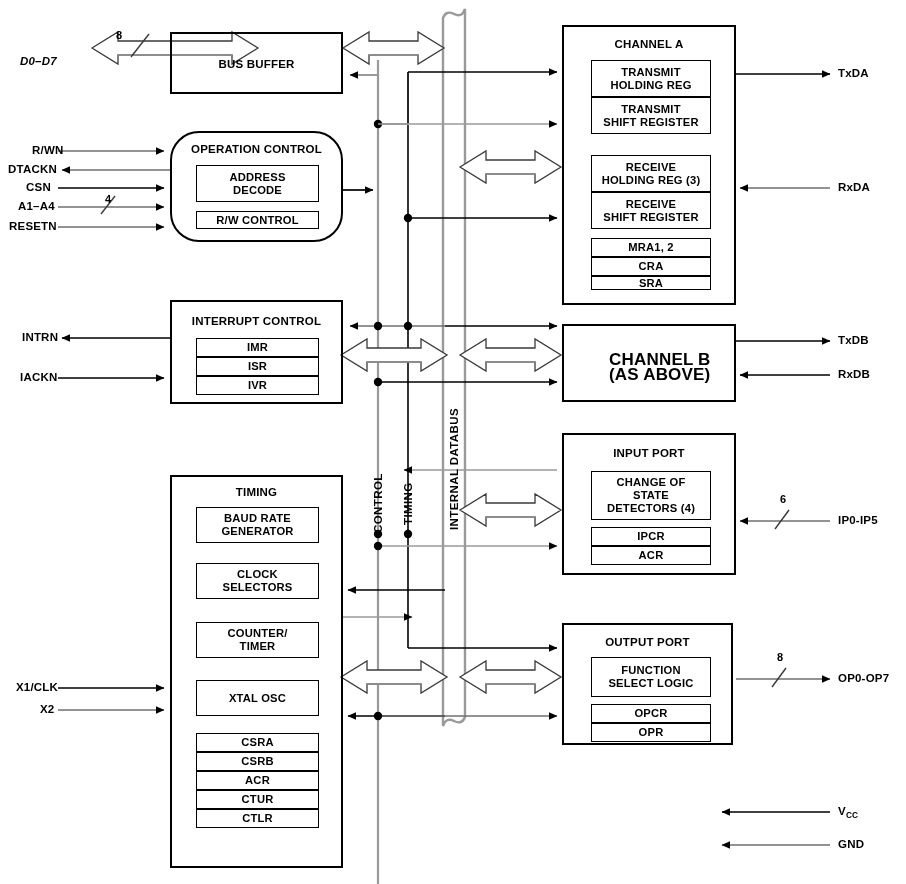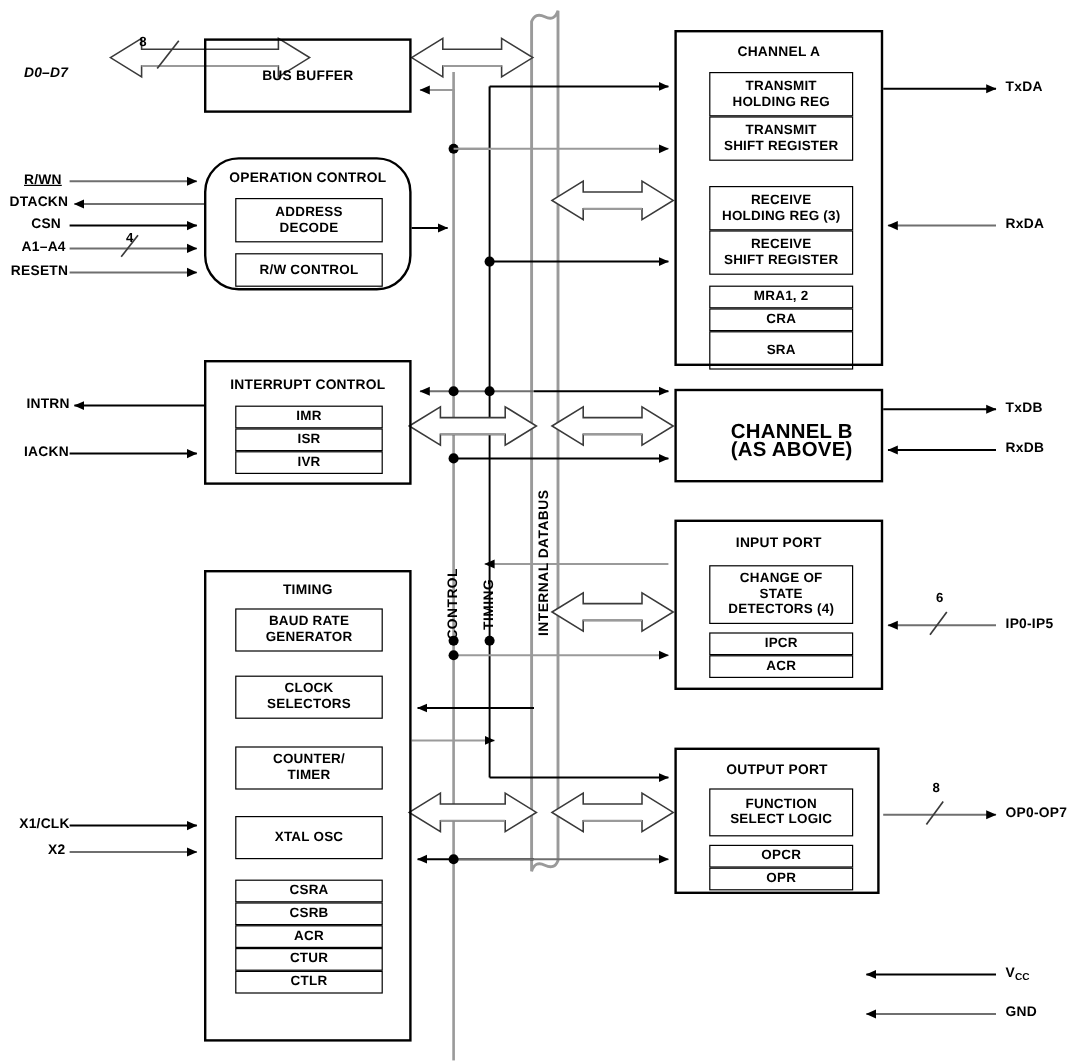--- a/index.html
+++ b/index.html
@@ -141,21 +141,21 @@
 
   <div class="blk" style="left:170px;top:32px;width:173px;height:62px;">
     <div class="ttl" style="top:24px;">BUS BUFFER</div>
   </div>
 
   <div class="blk" style="left:170px;top:131px;width:173px;height:111px;border-radius:29px;">
     <div class="ttl" style="top:10px;">OPERATION CONTROL</div>
     <div class="sub" style="left:24px;top:32px;width:123px;height:37px;">
       <span>ADDRESS<br>DECODE</span>
     </div>
-    <div class="sub" style="left:24px;top:78px;width:123px;height:28px;">
+    <div class="sub" style="left:24px;top:78px;width:123px;height:18px;">
       <span>R/W CONTROL</span>
     </div>
   </div>
 
   <div class="blk" style="left:170px;top:300px;width:173px;height:104px;">
     <div class="ttl" style="top:13px;">INTERRUPT CONTROL</div>
     <div class="sub" style="left:24px;top:36px;width:123px;height:19px;">
       <span>IMR</span>
     </div>
     <div class="sub" style="left:24px;top:55px;width:123px;height:19px;">
@@ -210,21 +210,21 @@
     </div>
     <div class="sub" style="left:27px;top:165px;width:120px;height:37px;">
       <span>RECEIVE<br>SHIFT REGISTER</span>
     </div>
     <div class="sub" style="left:27px;top:211px;width:120px;height:19px;">
       <span>MRA1, 2</span>
     </div>
     <div class="sub" style="left:27px;top:230px;width:120px;height:19px;">
       <span>CRA</span>
     </div>
-    <div class="sub" style="left:27px;top:249px;width:120px;height:32px;">
+    <div class="sub" style="left:27px;top:249px;width:120px;height:14px;">
       <span>SRA</span>
     </div>
   </div>
 
   <div class="blk" style="left:562px;top:324px;width:174px;height:78px;">
     <div class="lbl" style="left:45px;top:24px;">CHANNEL B</div>
     <div class="lbl" style="left:45px;top:39px;">(AS ABOVE)</div>
   </div>
 
   <div class="blk" style="left:562px;top:433px;width:174px;height:142px;">
@@ -247,21 +247,21 @@
     </div>
     <div class="sub" style="left:27px;top:79px;width:120px;height:19px;">
       <span>OPCR</span>
     </div>
     <div class="sub" style="left:27px;top:98px;width:120px;height:19px;">
       <span>OPR</span>
     </div>
   </div>
 
   <div class="pin" style="left:20px;top:55px;font-style:italic;">D0–D7</div>
-  <div class="pin" style="left:20px;top:144px;text-decoration:underline;">R/WN</div>
+  <div class="pin" style="left:32px;top:144px;">R/WN</div>
   <div class="pin" style="left:8px;top:163px;">DTACKN</div>
   <div class="pin" style="left:26px;top:181px;">CSN</div>
   <div class="pin" style="left:18px;top:200px;">A1–A4</div>
   <div class="pin" style="left:9px;top:220px;">RESETN</div>
   <div class="pin" style="left:22px;top:331px;">INTRN</div>
   <div class="pin" style="left:20px;top:371px;">IACKN</div>
   <div class="pin" style="left:16px;top:681px;">X1/CLK</div>
   <div class="pin" style="left:40px;top:703px;">X2</div>
 
   <div class="busw" style="left:116px;top:29px;">8</div>

